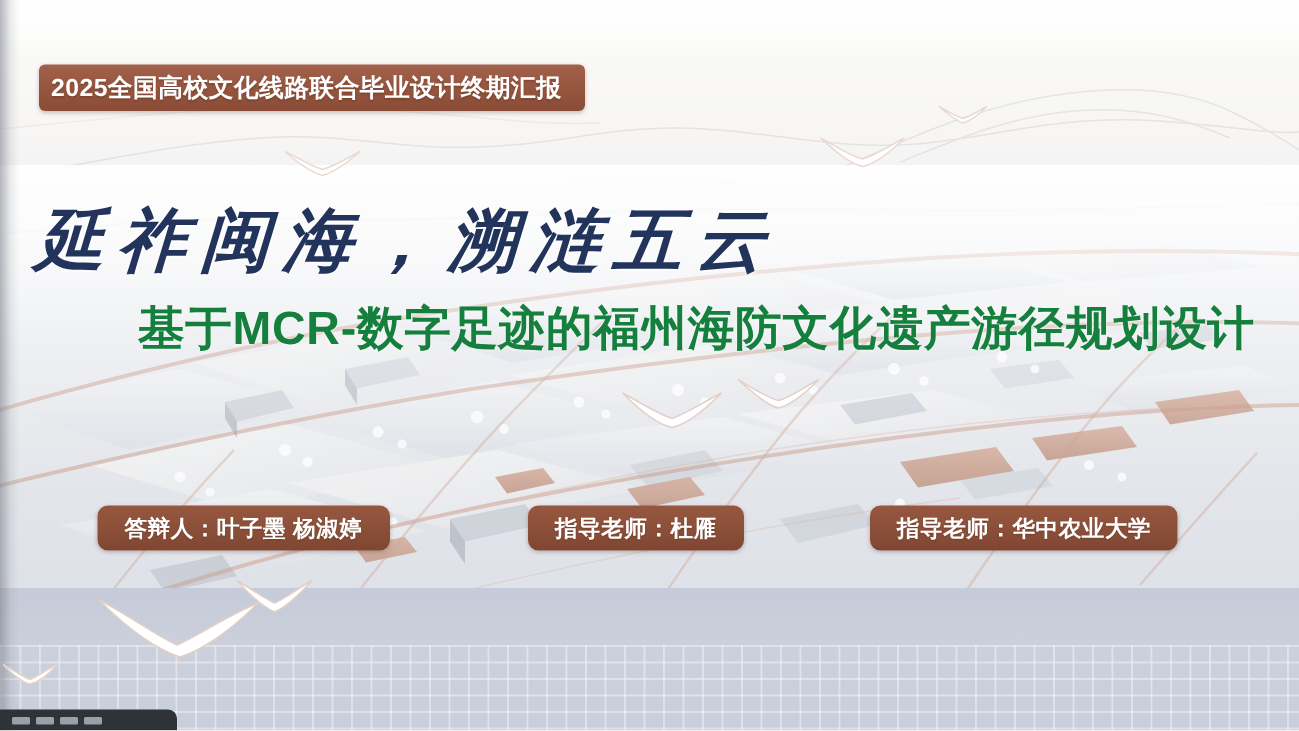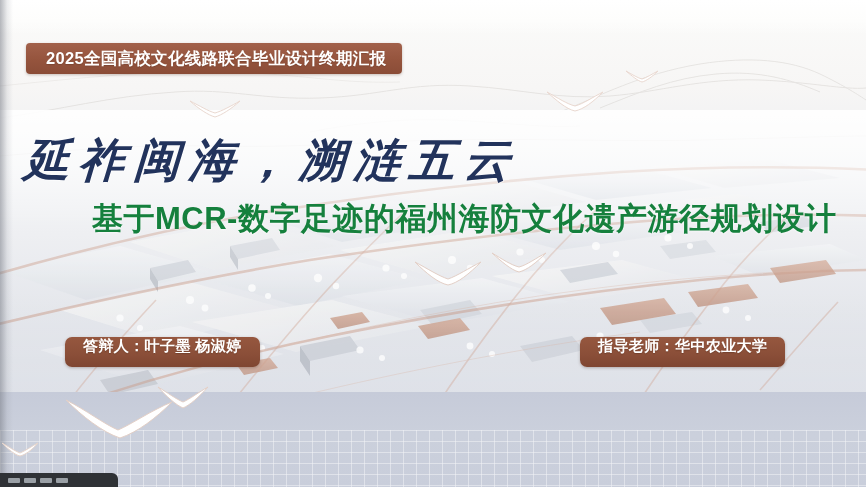--- a/index.html
+++ b/index.html
@@ -137,21 +137,21 @@
     background: #9aa0a6;
     border-radius: 1px;
   }
 
   
   .banner {
     position: absolute;
     left: 26px;
     top: 43px;
     height: 31px;
-    padding: 0 16px 0 20px;
+    padding: 0 16px 0 8px;
     display: flex;
     align-items: center;
     background: linear-gradient(180deg, #a2614b 0%, #95543d 55%, #8a4c37 100%);
     border-radius: 4px;
     box-shadow: 0 1px 3px rgba(80,45,30,.28);
   }
   .banner-text {
     color: #ffffff;
     font-size: 16.5px;
     font-weight: bold;
@@ -194,21 +194,21 @@
     left: 0;
     top: 337px;
     width: 866px;
     height: 34px;
   }
   .info-chip {
     position: absolute;
     top: 0;
     height: 30px;
     display: flex;
-    align-items: flex-start;
+    align-items: center;
     justify-content: center;
     padding: 0 18px;
     border-radius: 7px;
     background: linear-gradient(180deg, #96573f 0%, #8a4e38 60%, #7f4631 100%);
     box-shadow: 0 1px 3px rgba(70,40,25,.3);
     box-sizing: border-box;
   }
   .info-chip span {
     color: #ffffff;
     font-size: 15px;
@@ -391,20 +391,23 @@
   </div>
 
   <div class="main-title">延祚闽海，溯涟五云</div>
 
   <div class="sub-title">基于MCR-数字足迹的福州海防文化遗产游径规划设计</div>
 
   <div class="info-row">
     <div class="info-chip chip-0">
       <span>答辩人：叶子墨 杨淑婷</span>
     </div>
+    <div class="info-chip chip-1">
+      <span>指导老师：杜雁</span>
+    </div>
     <div class="info-chip chip-2">
       <span>指导老师：华中农业大学</span>
     </div>
   </div>
 
   <div class="taskbar-sliver">
     <i></i>
     <i></i>
     <i></i>
     <i></i>

